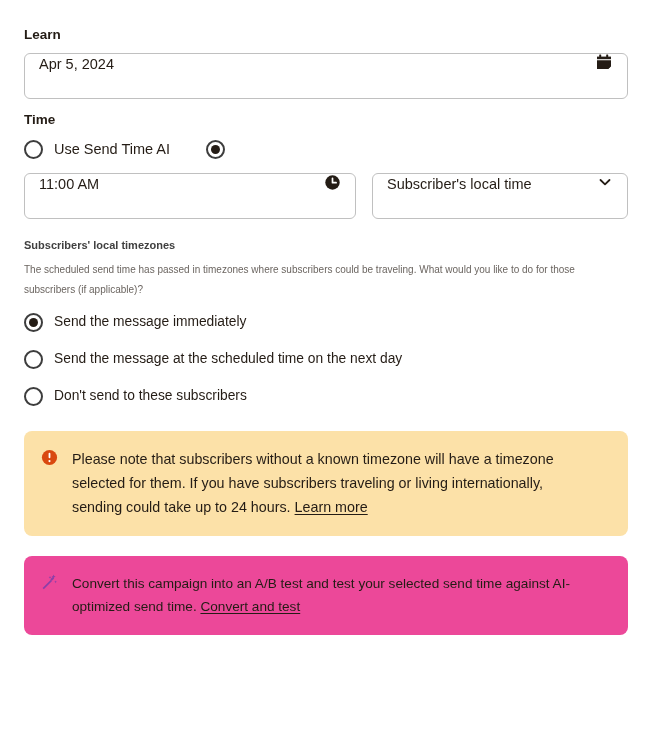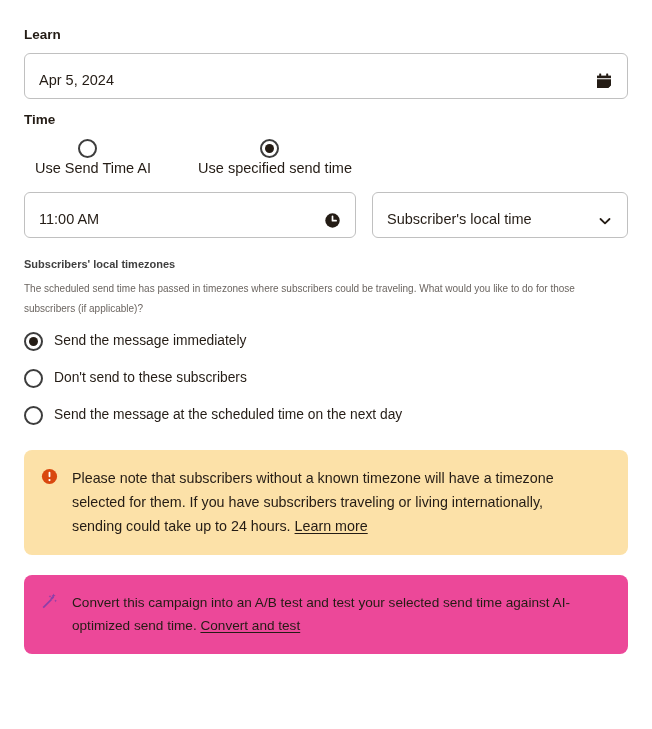--- a/index.html
+++ b/index.html
@@ -45,22 +45,22 @@
     margin-bottom: 9px;
   }
 
   .input-shell {
     position: relative;
     height: 46px;
     border: 1px solid #c0c0c0;
     border-radius: 6px;
     background: #ffffff;
     display: flex;
-    align-items: flex-end;
-    padding: 8px 14px;
+    align-items: flex-start;
+    padding: 0 14px;
   }
   .input-value {
     font-size: 14.5px;
     color: #241c15;
     line-height: 20px;
     flex: 1;
     white-space: nowrap;
     overflow: hidden;
   }
   .input-icon {
@@ -76,21 +76,20 @@
 
   .radio-row {
     display: flex;
     align-items: center;
     margin: 10px 0 14px 0;
   }
   .radio-option {
     display: flex;
     align-items: center;
     cursor: pointer;
-    flex-direction: column;
   }
   .radio-option + .radio-option { margin-left: 36px; }
 
   .radio {
     width: 19px;
     height: 19px;
     border-radius: 50%;
     border: 2px solid #3d3d3d;
     background: #ffffff;
     flex: 0 0 auto;
@@ -211,21 +210,20 @@
   <div class="field-group time-label">
     <div class="field-label">Time</div>
 
     <div class="radio-row">
       <div class="radio-option">
         <span class="radio"></span>
         <span class="radio-label">Use Send Time AI</span>
       </div>
       <div class="radio-option">
         <span class="radio checked"></span>
-        <span class="radio-label">Use specified send time</span>
       </div>
     </div>
 
     <div class="time-controls">
       <div class="input-shell time-input">
         <span class="input-value">11:00 AM</span>
         <span class="input-icon">
           <svg width="17" height="17" viewBox="0 0 17 17" aria-hidden="true">
             <circle cx="8.5" cy="8.5" r="7.2" fill="#241c15"></circle>
             <path d="M8.5 4.3 V8.7 H12.1" stroke="#ffffff" stroke-width="1.7" fill="none" stroke-linecap="round" stroke-linejoin="round"></path>
@@ -247,25 +245,25 @@
     <div class="tz-title">Subscribers' local timezones</div>
     <div class="tz-desc">The scheduled send time has passed in timezones where subscribers could be traveling. What would you like to do for those subscribers (if applicable)?</div>
 
     <div class="radio-list">
       <div class="radio-stacked">
         <span class="radio checked"></span>
         <span class="radio-label">Send the message immediately</span>
       </div>
       <div class="radio-stacked">
         <span class="radio"></span>
-        <span class="radio-label">Don't send to these subscribers</span>
+        <span class="radio-label">Send the message at the scheduled time on the next day</span>
       </div>
       <div class="radio-stacked">
         <span class="radio"></span>
-        <span class="radio-label">Send the message at the scheduled time on the next day</span>
+        <span class="radio-label">Don't send to these subscribers</span>
       </div>
     </div>
   </div>
 
   <div class="banner banner-warning">
     <span class="banner-icon">
       <svg width="17" height="17" viewBox="0 0 17 17" aria-hidden="true">
         <circle cx="8.5" cy="8.5" r="7.6" fill="#d9480f"></circle>
         <rect x="7.6" y="3.8" width="1.8" height="5.4" rx="0.9" fill="#ffffff"></rect>
         <circle cx="8.5" cy="12.1" r="1.1" fill="#ffffff"></circle>

